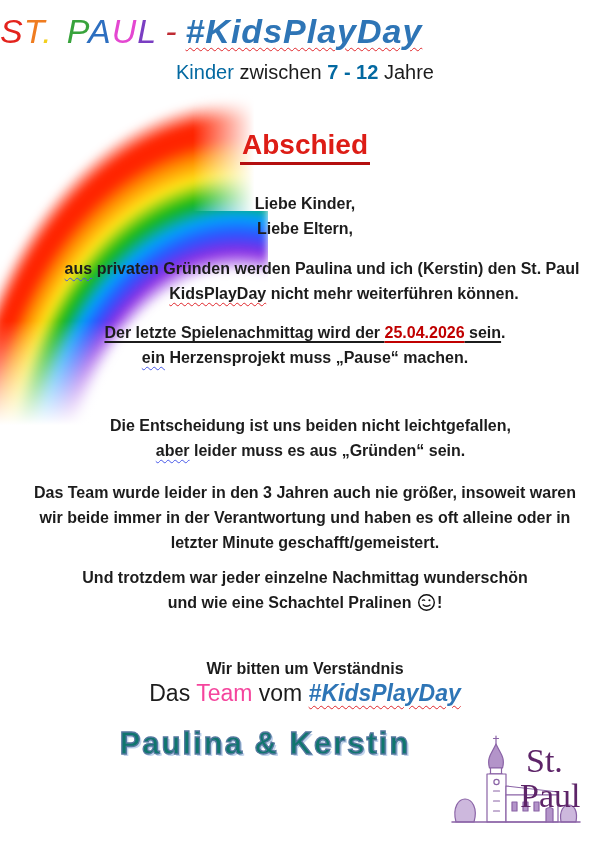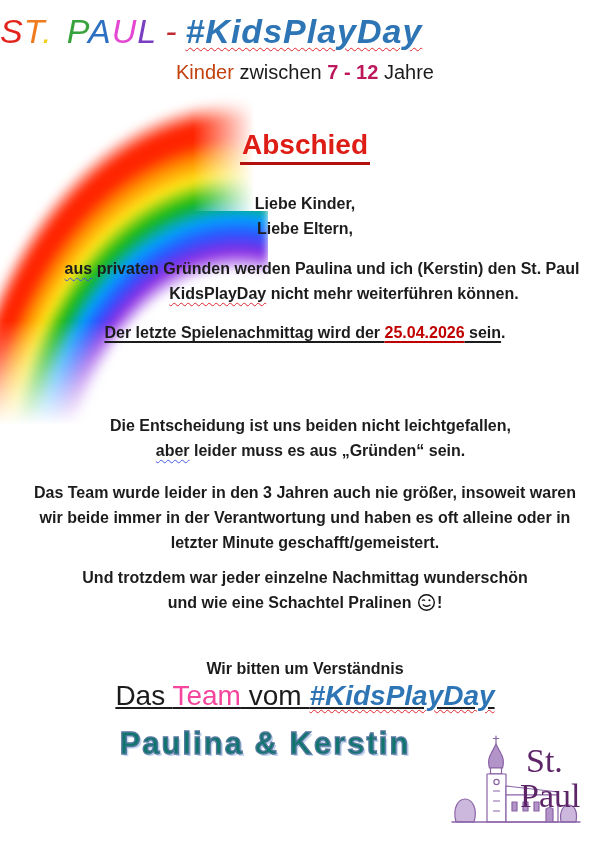--- a/index.html
+++ b/index.html
@@ -45,21 +45,21 @@
   .p4{top:480px;}
   .p5{top:565px;}
   .p6{top:656px;}
   .wavy-red{text-decoration:underline wavy #e0262b;text-decoration-thickness:1px;text-underline-offset:3px;margin-left:44px;}
   .wavy-blue{text-decoration:underline wavy #4758e8;text-decoration-thickness:1px;text-underline-offset:3px;}
   .u-black{text-decoration:underline;text-decoration-thickness:1.5px;text-underline-offset:3px;}
   .date-red{color:#c00000;text-decoration:underline;text-decoration-color:#c00000;text-decoration-thickness:1.5px;text-underline-offset:3px;}
   .emoji{vertical-align:-4px;margin:0 1px;}
   
   .team-blk{position:absolute;left:0;right:0;top:680px;text-align:center;z-index:2;
-    font-size:28px;font-weight:400;white-space:nowrap;text-decoration:underline;}
+    font-size:23px;font-weight:400;white-space:nowrap;}
   .team-pink{color:#f5459d;}
   .team-hash{font-style:italic;color:#2e75b6;font-weight:600;
     text-decoration:underline wavy #e0262b;text-decoration-thickness:1px;text-underline-offset:4px;}
   .names-blk{position:absolute;left:0;right:80px;top:726px;text-align:center;z-index:2;
     font-size:31px;font-weight:bold;letter-spacing:2px;
     color:#0f766e;-webkit-text-stroke:1.3px #54779e;
     text-shadow:2px 2px 0 #c3d4ec;}
   .logo{position:absolute;right:10px;top:731px;z-index:2;}
   .logo svg text{font-family:"Liberation Serif","DejaVu Serif",serif;}
 </style>
@@ -69,38 +69,39 @@
 <div class="page">
 
   <div class="rainbow-wrap">
     <div class="rainbow"></div>
     <div class="rainbow-fade-bottom"></div>
     <div class="rainbow-fade-tip"></div>
   </div>
 
   <div class="hdr"><span class="t-letter" style="color: rgb(227, 35, 29);">S</span><span class="t-letter" style="color: rgb(239, 124, 32);">T</span><span class="t-letter" style="color: rgb(242, 207, 30);">.</span><span class="t-gap"></span><span class="t-letter" style="color: rgb(56, 163, 60);">P</span><span class="t-letter" style="color: rgb(45, 111, 192);">A</span><span class="t-letter" style="color: rgb(228, 71, 209);">U</span><span class="t-letter" style="color: rgb(122, 62, 194);">L</span><span class="t-sep" style="color: rgb(191, 43, 51);">-</span><span class="t-hash" style="color: rgb(46, 117, 182);">#KidsPlayDay</span></div>
 
-  <div class="subtitle"><span style="color: #c2410c;">Kinder</span><span> zwischen </span><span class="sub-bold" style="color: #be185d;">7 - 12</span><span> Jahre</span></div>
+  <div class="subtitle"><span style="color: #0369a1;">Kinder</span><span> zwischen </span><span class="sub-bold" style="color: #0369a1;">7 - 12</span><span> Jahre</span></div>
 
   <div class="blk heading-blk">
     <span class="heading" style="color: rgb(221, 29, 22);">Abschied</span>
   </div>
 
   <div class="blk salutation">
     <div>Liebe Kinder,</div>
     <div>Liebe Eltern,</div>
   </div>
 
   <div class="blk p1">
     <div><span class="wavy-blue">aus</span><span> privaten Gründen werden Paulina und ich (Kerstin) den St. Paul</span></div>
     <div><span class="wavy-red">KidsPlayDay</span><span> nicht mehr weiterführen können.</span></div>
   </div>
 
   <div class="blk p2">
     <div><span class="u-black">Der letzte Spielenachmittag wird der </span><span class="date-red" style="color: rgb(192, 0, 0);">25.04.2026</span><span class="u-black"> sein</span><span>.</span></div>
+    <div><span class="wavy-blue">ein</span><span> Herzensprojekt muss „Pause“ machen.</span></div>
   </div>
 
   <div class="blk p3">
     <div>Die Entscheidung ist uns beiden nicht leichtgefallen,</div>
     <div><span class="wavy-blue">aber</span><span> leider muss es aus „Gründen“ sein.</span></div>
   </div>
 
   <div class="blk p4">
     <div>Das Team wurde leider in den 3 Jahren auch nie größer, insoweit waren</div>
     <div>wir beide immer in der Verantwortung und haben es oft alleine oder in</div>

